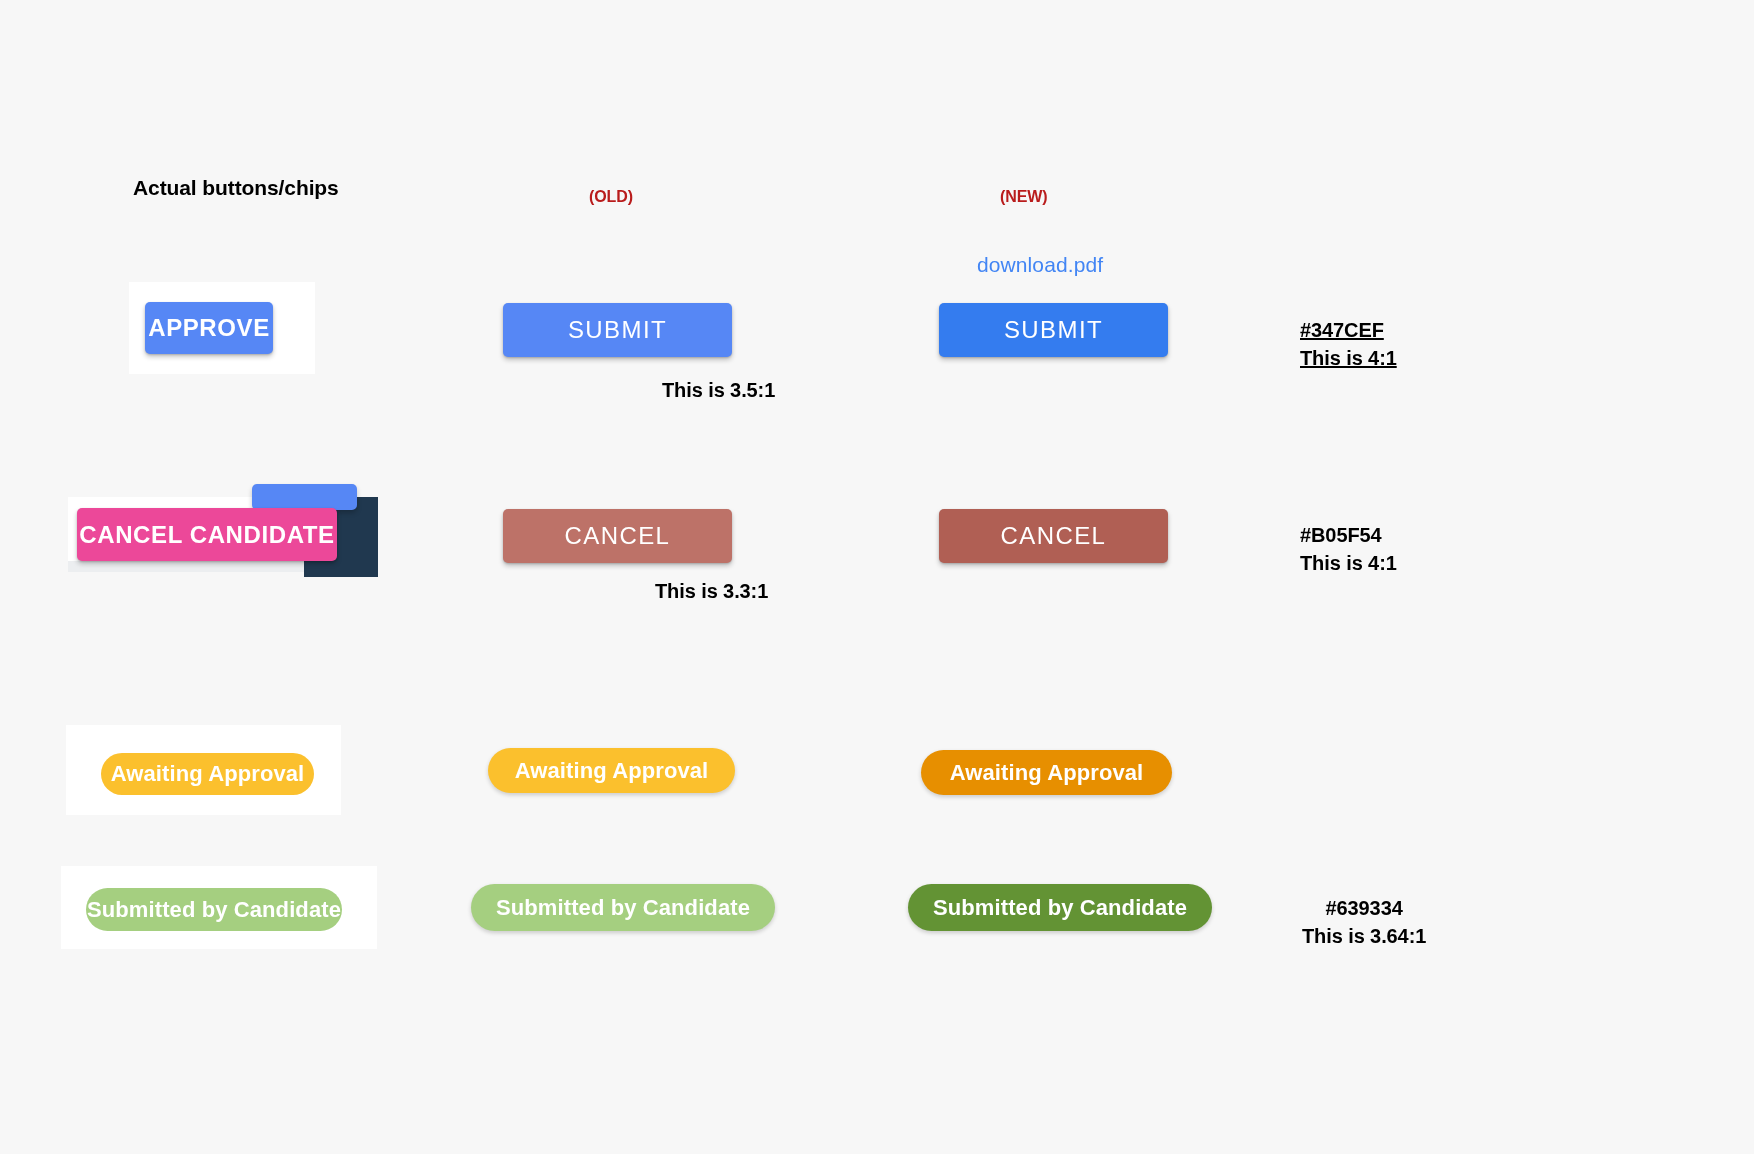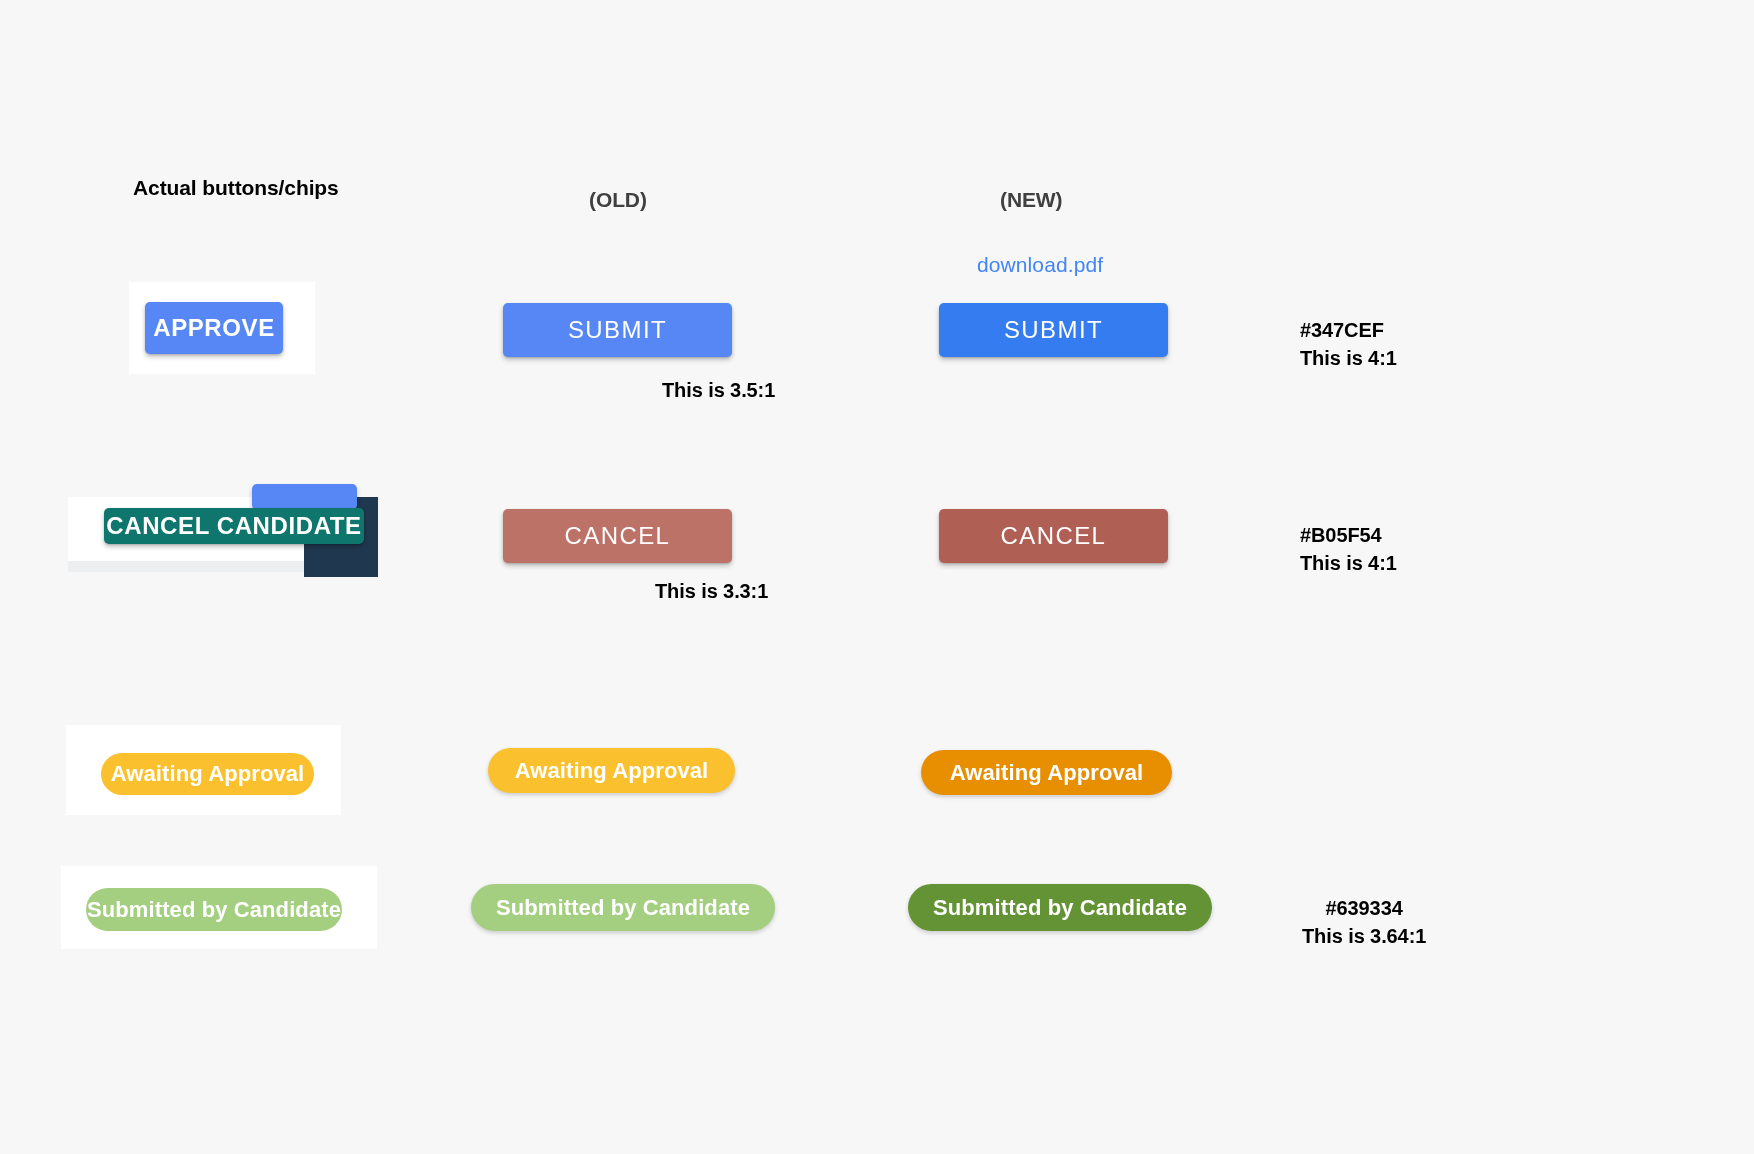--- a/index.html
+++ b/index.html
@@ -25,23 +25,23 @@
   .col-heading {
     font-size: 21px;
     font-weight: bold;
     color: #000000;
     line-height: 1.33;
     letter-spacing: -0.1px;
     white-space: pre-line;
   }
 
   .sub-heading {
-    font-size: 21px;
+    font-size: 16px;
     font-weight: bold;
-    color: #404040;
+    color: #b91c1c;
     letter-spacing: -0.1px;
   }
 
   
   .pdf-link {
     font-size: 21px;
     color: #4285f4;
     text-decoration: none;
     letter-spacing: 0.1px;
   }
@@ -129,40 +129,40 @@
   <div class="abs col-heading" style="left:133px; top:174px;">Actual buttons/chips</div>
 
   <div class="abs sub-heading" style="left:589px; top:188px;">(OLD)</div>
 
   <div class="abs sub-heading" style="left:1000px; top:188px;">(NEW)</div>
 
   <a class="abs pdf-link" href="#" style="left:977px; top:253px;">download.pdf</a>
 
   <div class="abs shot-card" style="left:129px; top:282px; width:186px; height:92px;"></div>
 
-  <button class="abs btn btn-approve" style="left:145px; top:302px; width:138px; height:52px; background:#5687f5;">APPROVE</button>
+  <button class="abs btn btn-approve" style="left:145px; top:302px; width:128px; height:52px; background:#5687f5;">APPROVE</button>
 
   <button class="abs btn btn-wide" style="left:503px; top:303px; width:229px; height:54px; background:#5687f5;">SUBMIT</button>
 
   <div class="abs note" style="left:662px; top:376px;">This is 3.5:1</div>
 
   <button class="abs btn btn-wide" style="left:939px; top:303px; width:229px; height:54px; background:#347cef;">SUBMIT</button>
 
-  <div class="abs note" style="left:1300px; top:316px;">#347CEF
+  <div class="abs note" style="left:1300px; top:316px;text-decoration:underline;">#347CEF
 This is 4:1</div>
 
   <div class="abs shot-card-grey" style="left:68px; top:497px; width:310px; height:75px;"></div>
 
   <div class="abs shot-dark" style="left:304px; top:497px; width:74px; height:80px;"></div>
 
   <div class="abs shot-card" style="left:68px; top:497px; width:236px; height:64px;"></div>
 
   <div class="abs" style="left:252px; top:484px; width:105px; height:26px; background:#5687f5; border-radius:5px; box-shadow:0 3px 5px rgba(0,0,0,0.22);"></div>
 
-  <button class="abs btn btn-cancel-candidate" style="left:104px; top:508px; width:260px; height:36px; background:#0f766e;">CANCEL CANDIDATE</button>
+  <button class="abs btn btn-cancel-candidate" style="left:77px; top:508px; width:260px; height:53px; background:#ec4899;">CANCEL CANDIDATE</button>
 
   <button class="abs btn btn-wide" style="left:503px; top:509px; width:229px; height:54px; background:#bd7268;">CANCEL</button>
 
   <div class="abs note" style="left:649px; top:577px;margin-left:6px;">This is 3.3:1</div>
 
   <button class="abs btn btn-wide" style="left:939px; top:509px; width:229px; height:54px; background:#b05f54;">CANCEL</button>
 
   <div class="abs note" style="left:1300px; top:521px;">#B05F54
 This is 4:1</div>
 

